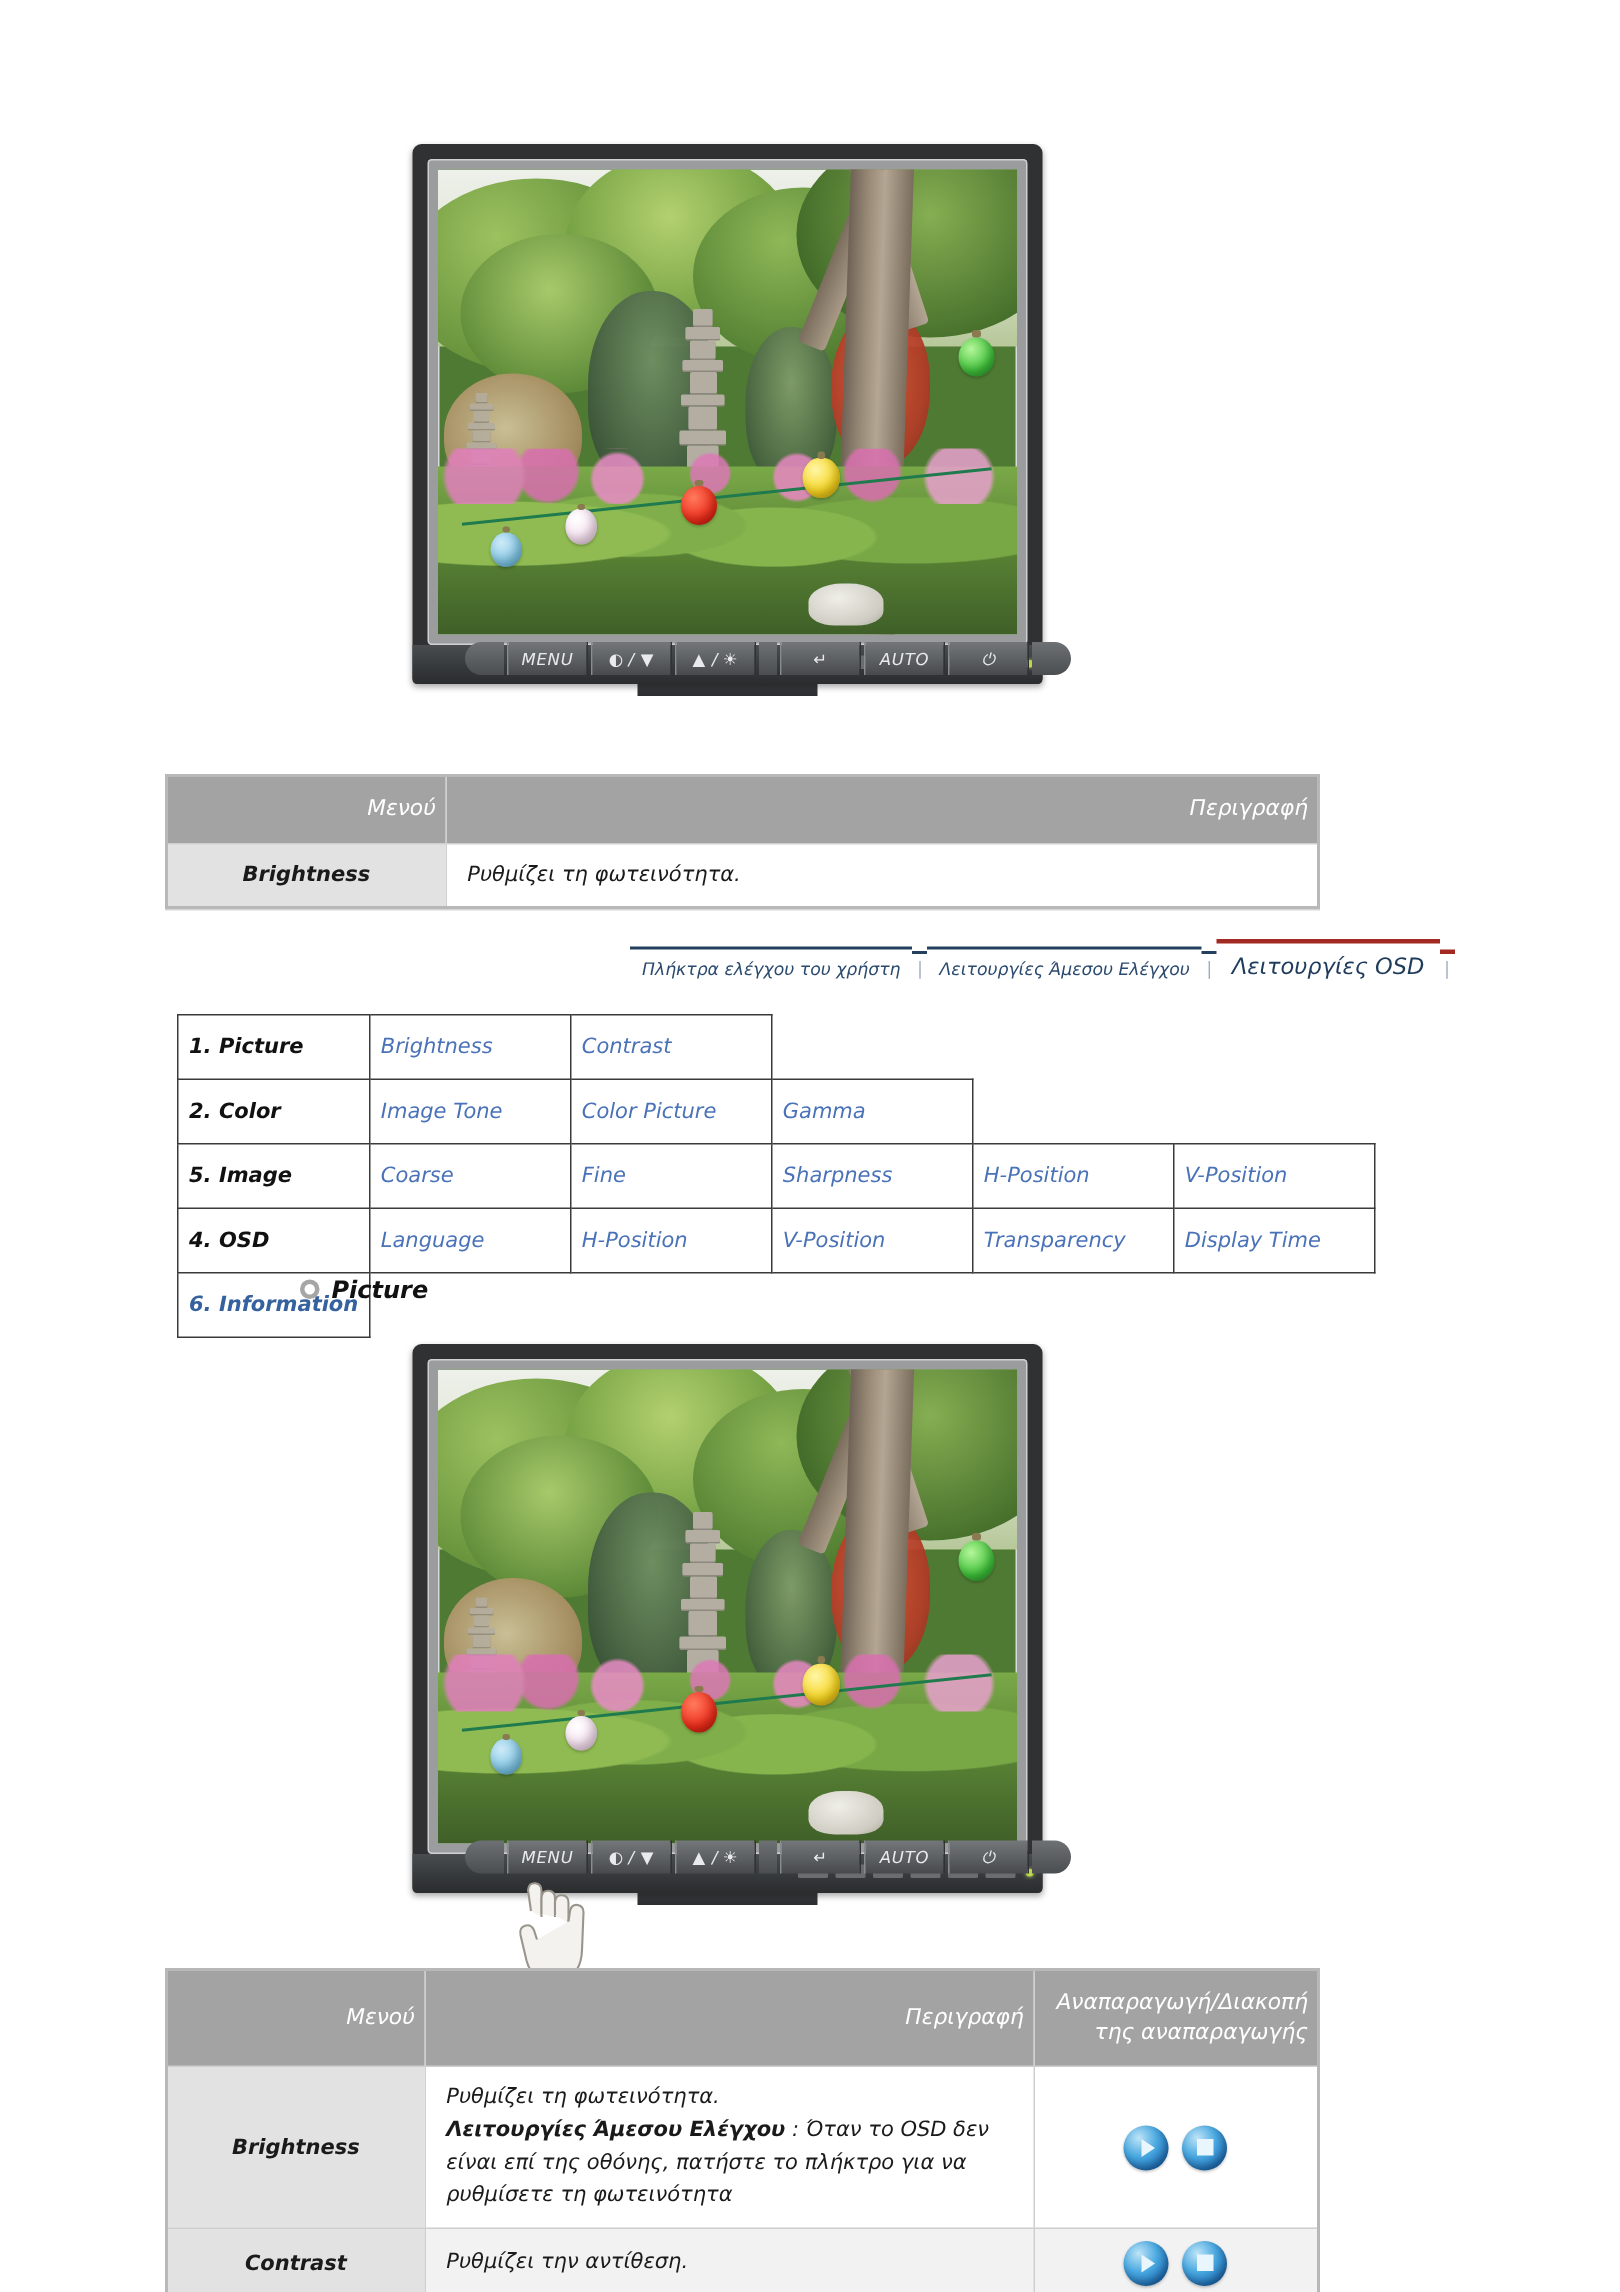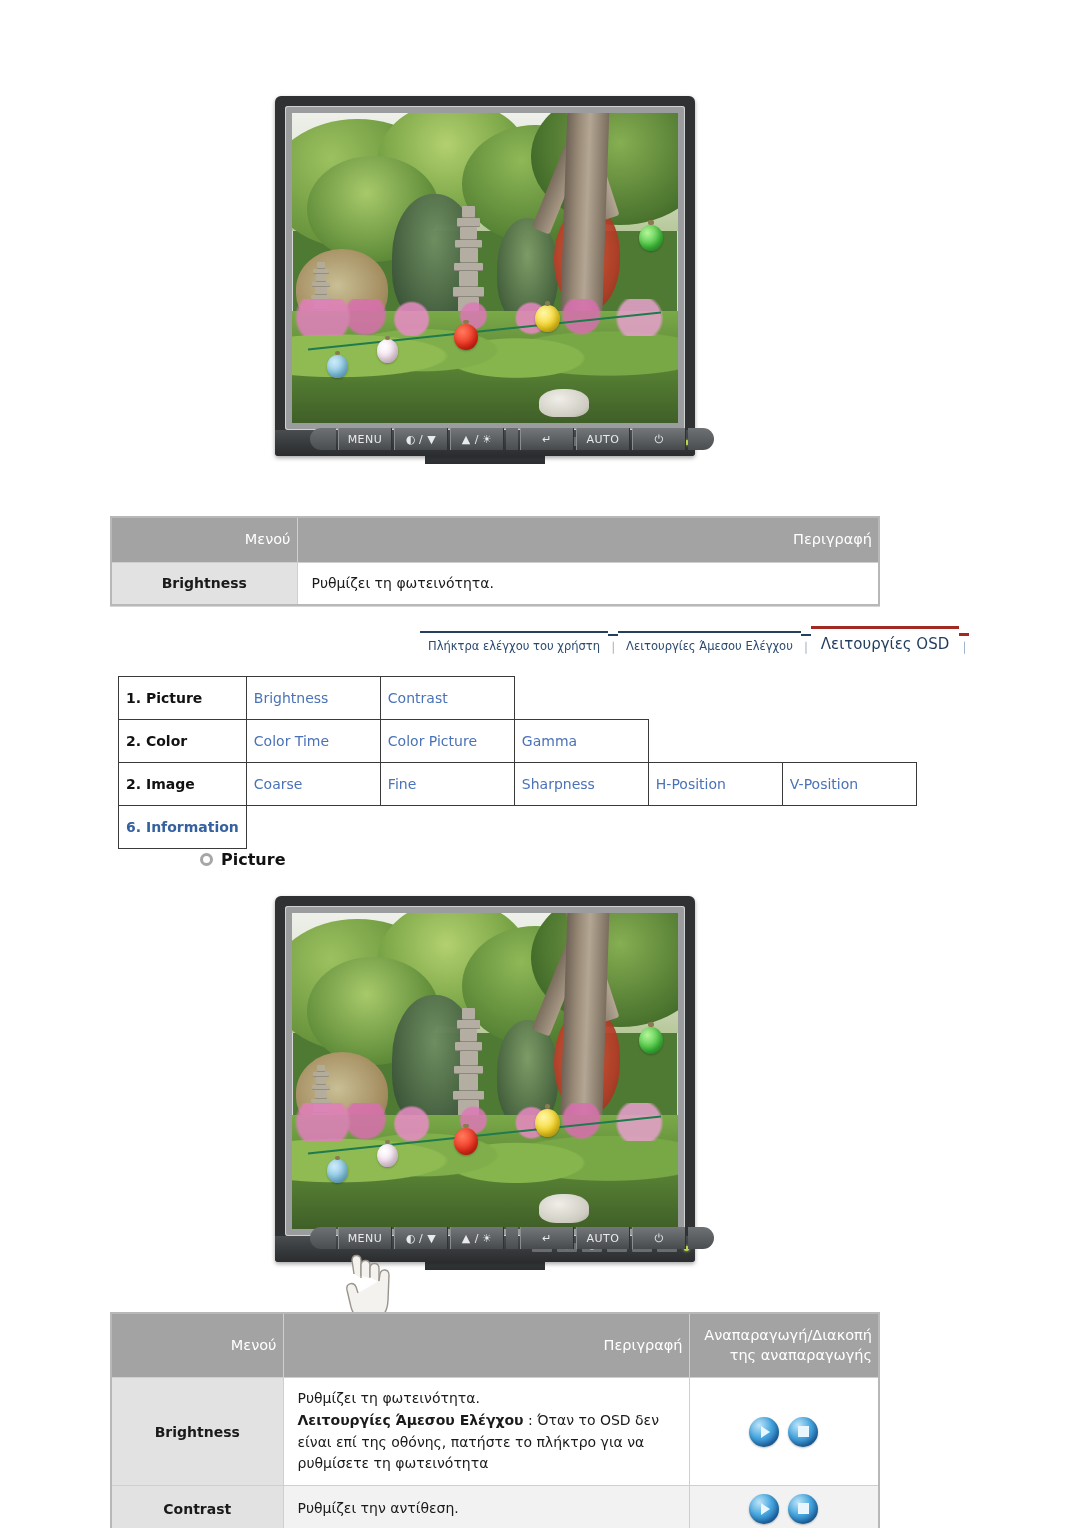--- a/index.html
+++ b/index.html
@@ -3,21 +3,21 @@
 <meta charset="utf-8">
 <style>
   * { box-sizing: border-box; }
   html, body {
     margin: 0; padding: 0;
     background: #ffffff;
     width: 1080px; height: 1528px;
     font-family: "DejaVu Sans", "Liberation Sans", sans-serif;
     overflow: hidden;
   }
-  .page { position: relative; width: 1080px; height: 1528px; background: #fff; }
+  .page { position: relative; width: 1080px; height: 1528px; background: #fff; font-style: italic; }
 
   
   .monitor-wrap { position: absolute; }
   .monitor {
     position: relative;
     width: 420px;
     background: #2f3133;
     border-radius: 6px 6px 3px 3px;
     padding: 10px 10px 0 10px;
     box-shadow: 0 2px 4px rgba(0,0,0,.35);
@@ -466,33 +466,41 @@
         <tr>
       <td class="cat">1. Picture</td>
       <td class="sub">Brightness</td>
       <td class="sub">Contrast</td>
       <td class="empty"></td>
       <td class="empty"></td>
       <td class="empty"></td>
     </tr>
     <tr>
       <td class="cat">2. Color</td>
-      <td class="sub">Color Time</td>
+      <td class="sub">Image Tone</td>
       <td class="sub">Color Picture</td>
       <td class="sub">Gamma</td>
       <td class="empty"></td>
       <td class="empty"></td>
     </tr>
     <tr>
-      <td class="cat">2. Image</td>
+      <td class="cat">5. Image</td>
       <td class="sub">Coarse</td>
       <td class="sub">Fine</td>
       <td class="sub">Sharpness</td>
       <td class="sub">H-Position</td>
       <td class="sub">V-Position</td>
+    </tr>
+    <tr>
+      <td class="cat">4. OSD</td>
+      <td class="sub">Language</td>
+      <td class="sub">H-Position</td>
+      <td class="sub">V-Position</td>
+      <td class="sub">Transparency</td>
+      <td class="sub">Display Time</td>
     </tr>
     <tr>
       <td class="cat blue">6. Information</td>
       <td class="empty"></td>
       <td class="empty"></td>
       <td class="empty"></td>
       <td class="empty"></td>
       <td class="empty"></td>
     </tr>
   </tbody>

